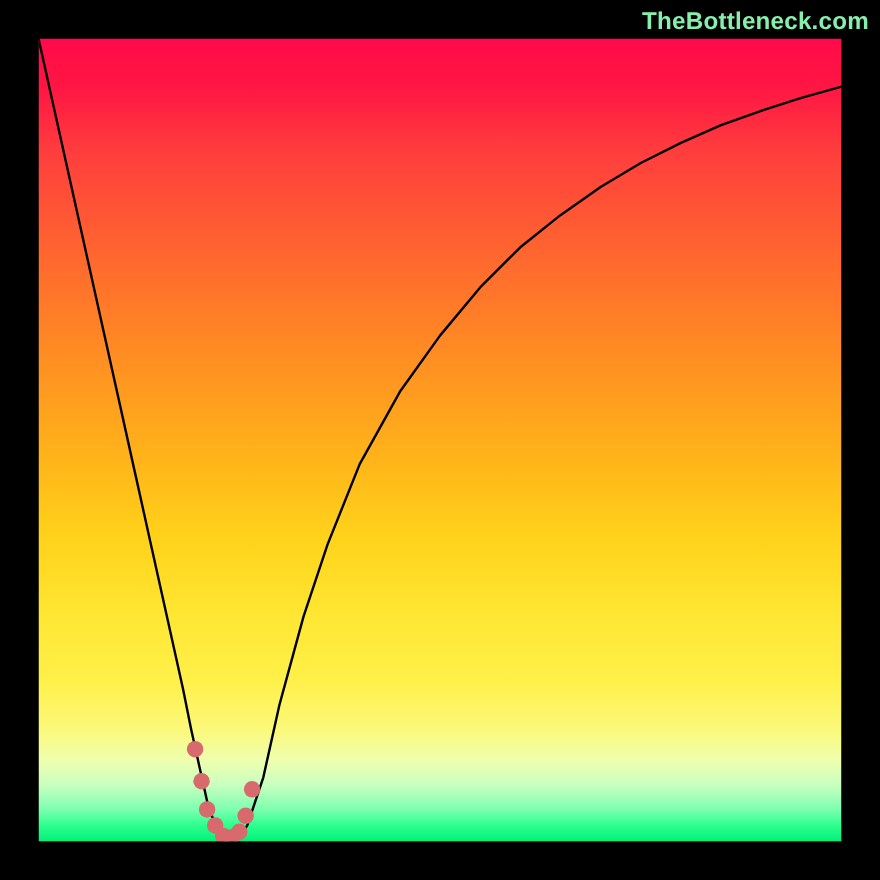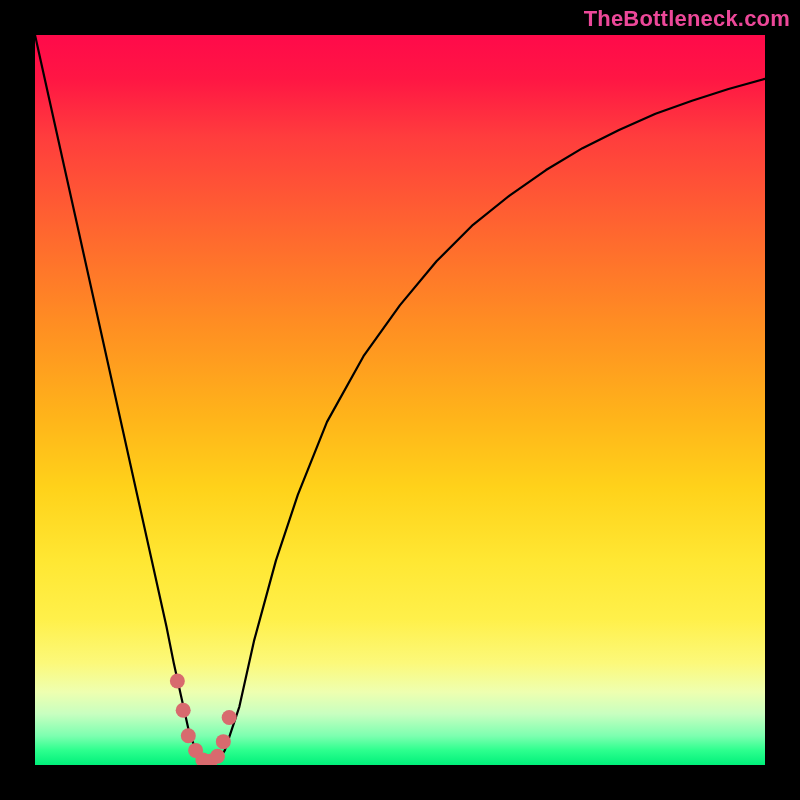--- a/index.html
+++ b/index.html
@@ -45,21 +45,21 @@
       #c8ffc0 93%,
       #7dffb0 96%,
       #2dff8e 98%,
       #00f07a 100%
     );
   }
   .watermark {
     position: absolute;
     top: 6px;
     right: 10px;
-    color: #ec4899;
+    color: #86efac;
     font-family: Arial, Helvetica, sans-serif;
     font-size: 22px;
     font-weight: 600;
     letter-spacing: 0.2px;
     user-select: none;
   }
   svg.curve-layer {
     position: absolute;
     inset: 0;
     width: 730px;

